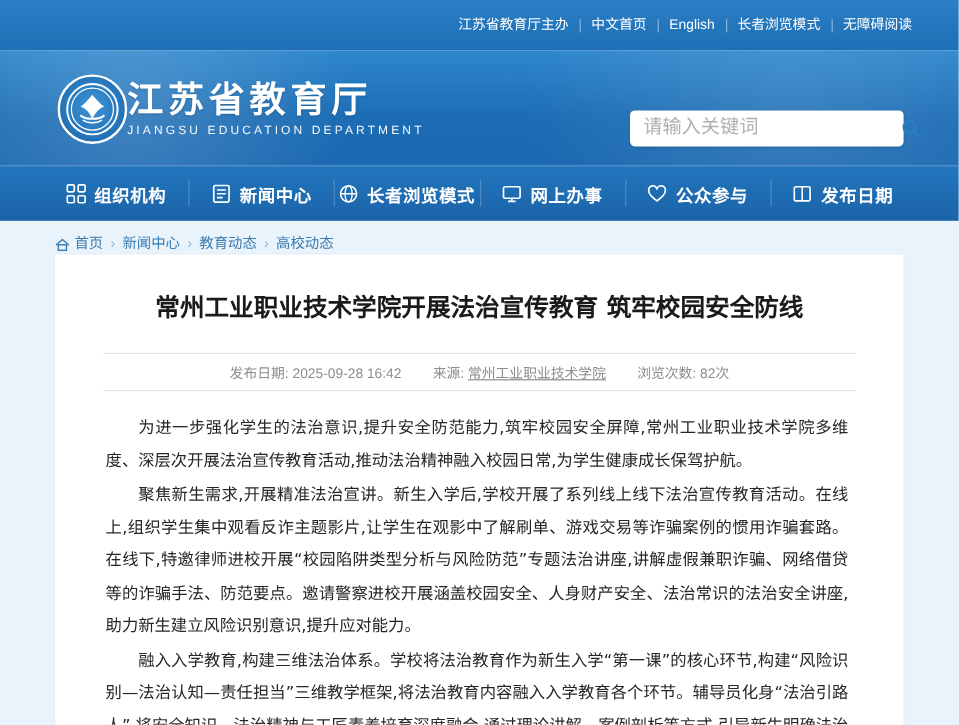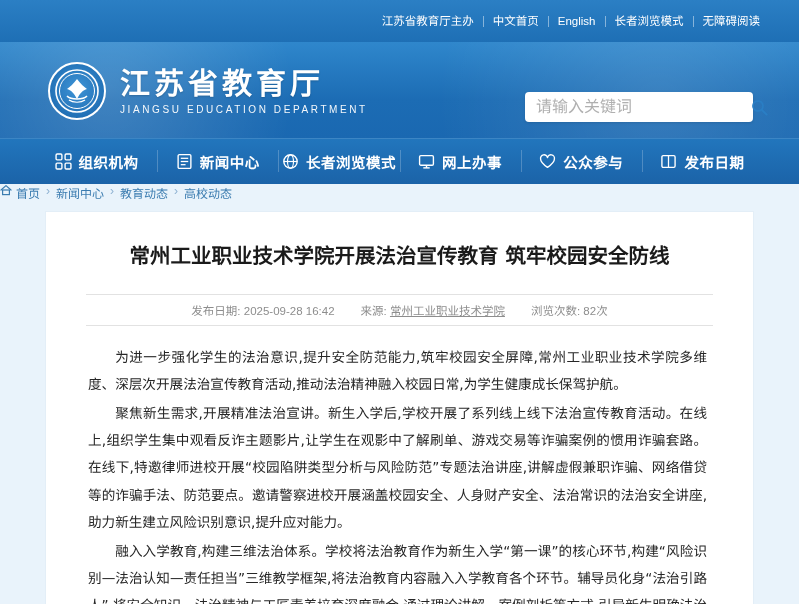--- a/index.html
+++ b/index.html
@@ -52,21 +52,21 @@
   .header::after {
     content:"";
     position:absolute; right:-120px; bottom:-140px;
     width: 520px; height: 300px;
     border-radius: 50%;
     background: radial-gradient(circle at 50% 40%, rgba(255,255,255,.12), rgba(255,255,255,0) 70%);
   }
   .brand {
     position: absolute;
     left: 48px; top: 20px;
-    display: flex; align-items: center; gap: 14px;
+    display: flex; align-items: center; 
     z-index: 3;
   }
   .emblem {
     width: 58px; height: 58px;
     border-radius: 50%;
     border: 2px solid #ffffff;
     display:flex; align-items:center; justify-content:center;
     background: radial-gradient(circle at 50% 45%, #3e94d6 0%, #1e6cb2 80%);
     flex: 0 0 auto;
   }
@@ -142,22 +142,23 @@
     position:absolute; left:0; top:12px; bottom:12px;
     width:1px;
     background: rgba(255,255,255,.22);
   }
   .nav-ico { display:flex; align-items:center; }
 
   
   .crumb {
     height: 26px;
     display: flex;
-    align-items: flex-start;
+    align-items: flex-end;
     gap: 4px;
+    padding-left: 46px;
     font-size: 12px;
     color: #4a7fae;
     background: transparent;
   }
   .crumb a, .crumb span { color: #3b7cb0; text-decoration: none; }
   .crumb .sep { color: #8fb3d2; padding: 0 2px; }
 
   
   .card {
     margin: 2px 46px 0 46px;

